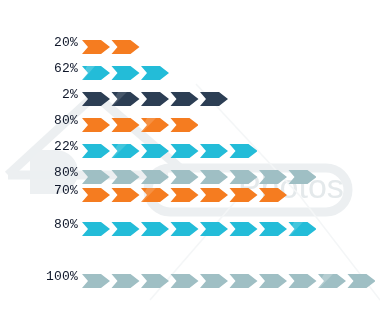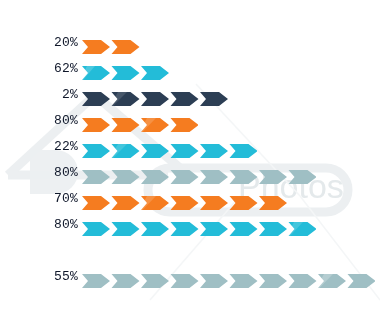--- a/index.html
+++ b/index.html
@@ -193,21 +193,21 @@
             <path d="M88.5,0 L107.5,0 L116.5,7 L107.5,14 L88.5,14 L94.5,7 Z"></path>
             <path d="M118,0 L137,0 L146,7 L137,14 L118,14 L124,7 Z"></path>
             <path d="M147.5,0 L166.5,0 L175.5,7 L166.5,14 L147.5,14 L153.5,7 Z"></path>
             <path d="M177,0 L196,0 L205,7 L196,14 L177,14 L183,7 Z"></path>
             <path d="M206.5,0 L225.5,0 L234.5,7 L225.5,14 L206.5,14 L212.5,7 Z"></path>
           </g>
         </svg>
       </div>
     </div>
 
-    <div class="row" style="top:196px">
+    <div class="row" style="top:188px">
       <div class="row-label">70%</div>
       <div class="bar">
         <svg width="205" height="14" viewBox="0 0 205 14" xmlns="http://www.w3.org/2000/svg">
           <g fill="#f57c20">
             <path d="M0,0 L19,0 L28,7 L19,14 L0,14 L6,7 Z"></path>
             <path d="M29.5,0 L48.5,0 L57.5,7 L48.5,14 L29.5,14 L35.5,7 Z"></path>
             <path d="M59,0 L78,0 L87,7 L78,14 L59,14 L65,7 Z"></path>
             <path d="M88.5,0 L107.5,0 L116.5,7 L107.5,14 L88.5,14 L94.5,7 Z"></path>
             <path d="M118,0 L137,0 L146,7 L137,14 L118,14 L124,7 Z"></path>
             <path d="M147.5,0 L166.5,0 L175.5,7 L166.5,14 L147.5,14 L153.5,7 Z"></path>
@@ -236,21 +236,21 @@
           </g>
           <g fill="#ffffff" opacity="0.15">
             <path d="M212,0 L221,0 L208,14 L206.5,14 L206.5,11 Z"></path>
           </g>
         </svg>
       </div>
     </div>
 
 
     <div class="row" style="top:274px">
-      <div class="row-label">55%</div>
+      <div class="row-label">100%</div>
       <div class="bar">
         <svg width="293" height="14" viewBox="0 0 293 14" xmlns="http://www.w3.org/2000/svg">
           <g fill="#9fbfc4">
             <path d="M0,0 L19,0 L28,7 L19,14 L0,14 L6,7 Z"></path>
             <path d="M29.5,0 L48.5,0 L57.5,7 L48.5,14 L29.5,14 L35.5,7 Z"></path>
             <path d="M59,0 L78,0 L87,7 L78,14 L59,14 L65,7 Z"></path>
             <path d="M88.5,0 L107.5,0 L116.5,7 L107.5,14 L88.5,14 L94.5,7 Z"></path>
             <path d="M118,0 L137,0 L146,7 L137,14 L118,14 L124,7 Z"></path>
             <path d="M147.5,0 L166.5,0 L175.5,7 L166.5,14 L147.5,14 L153.5,7 Z"></path>
             <path d="M177,0 L196,0 L205,7 L196,14 L177,14 L183,7 Z"></path>

